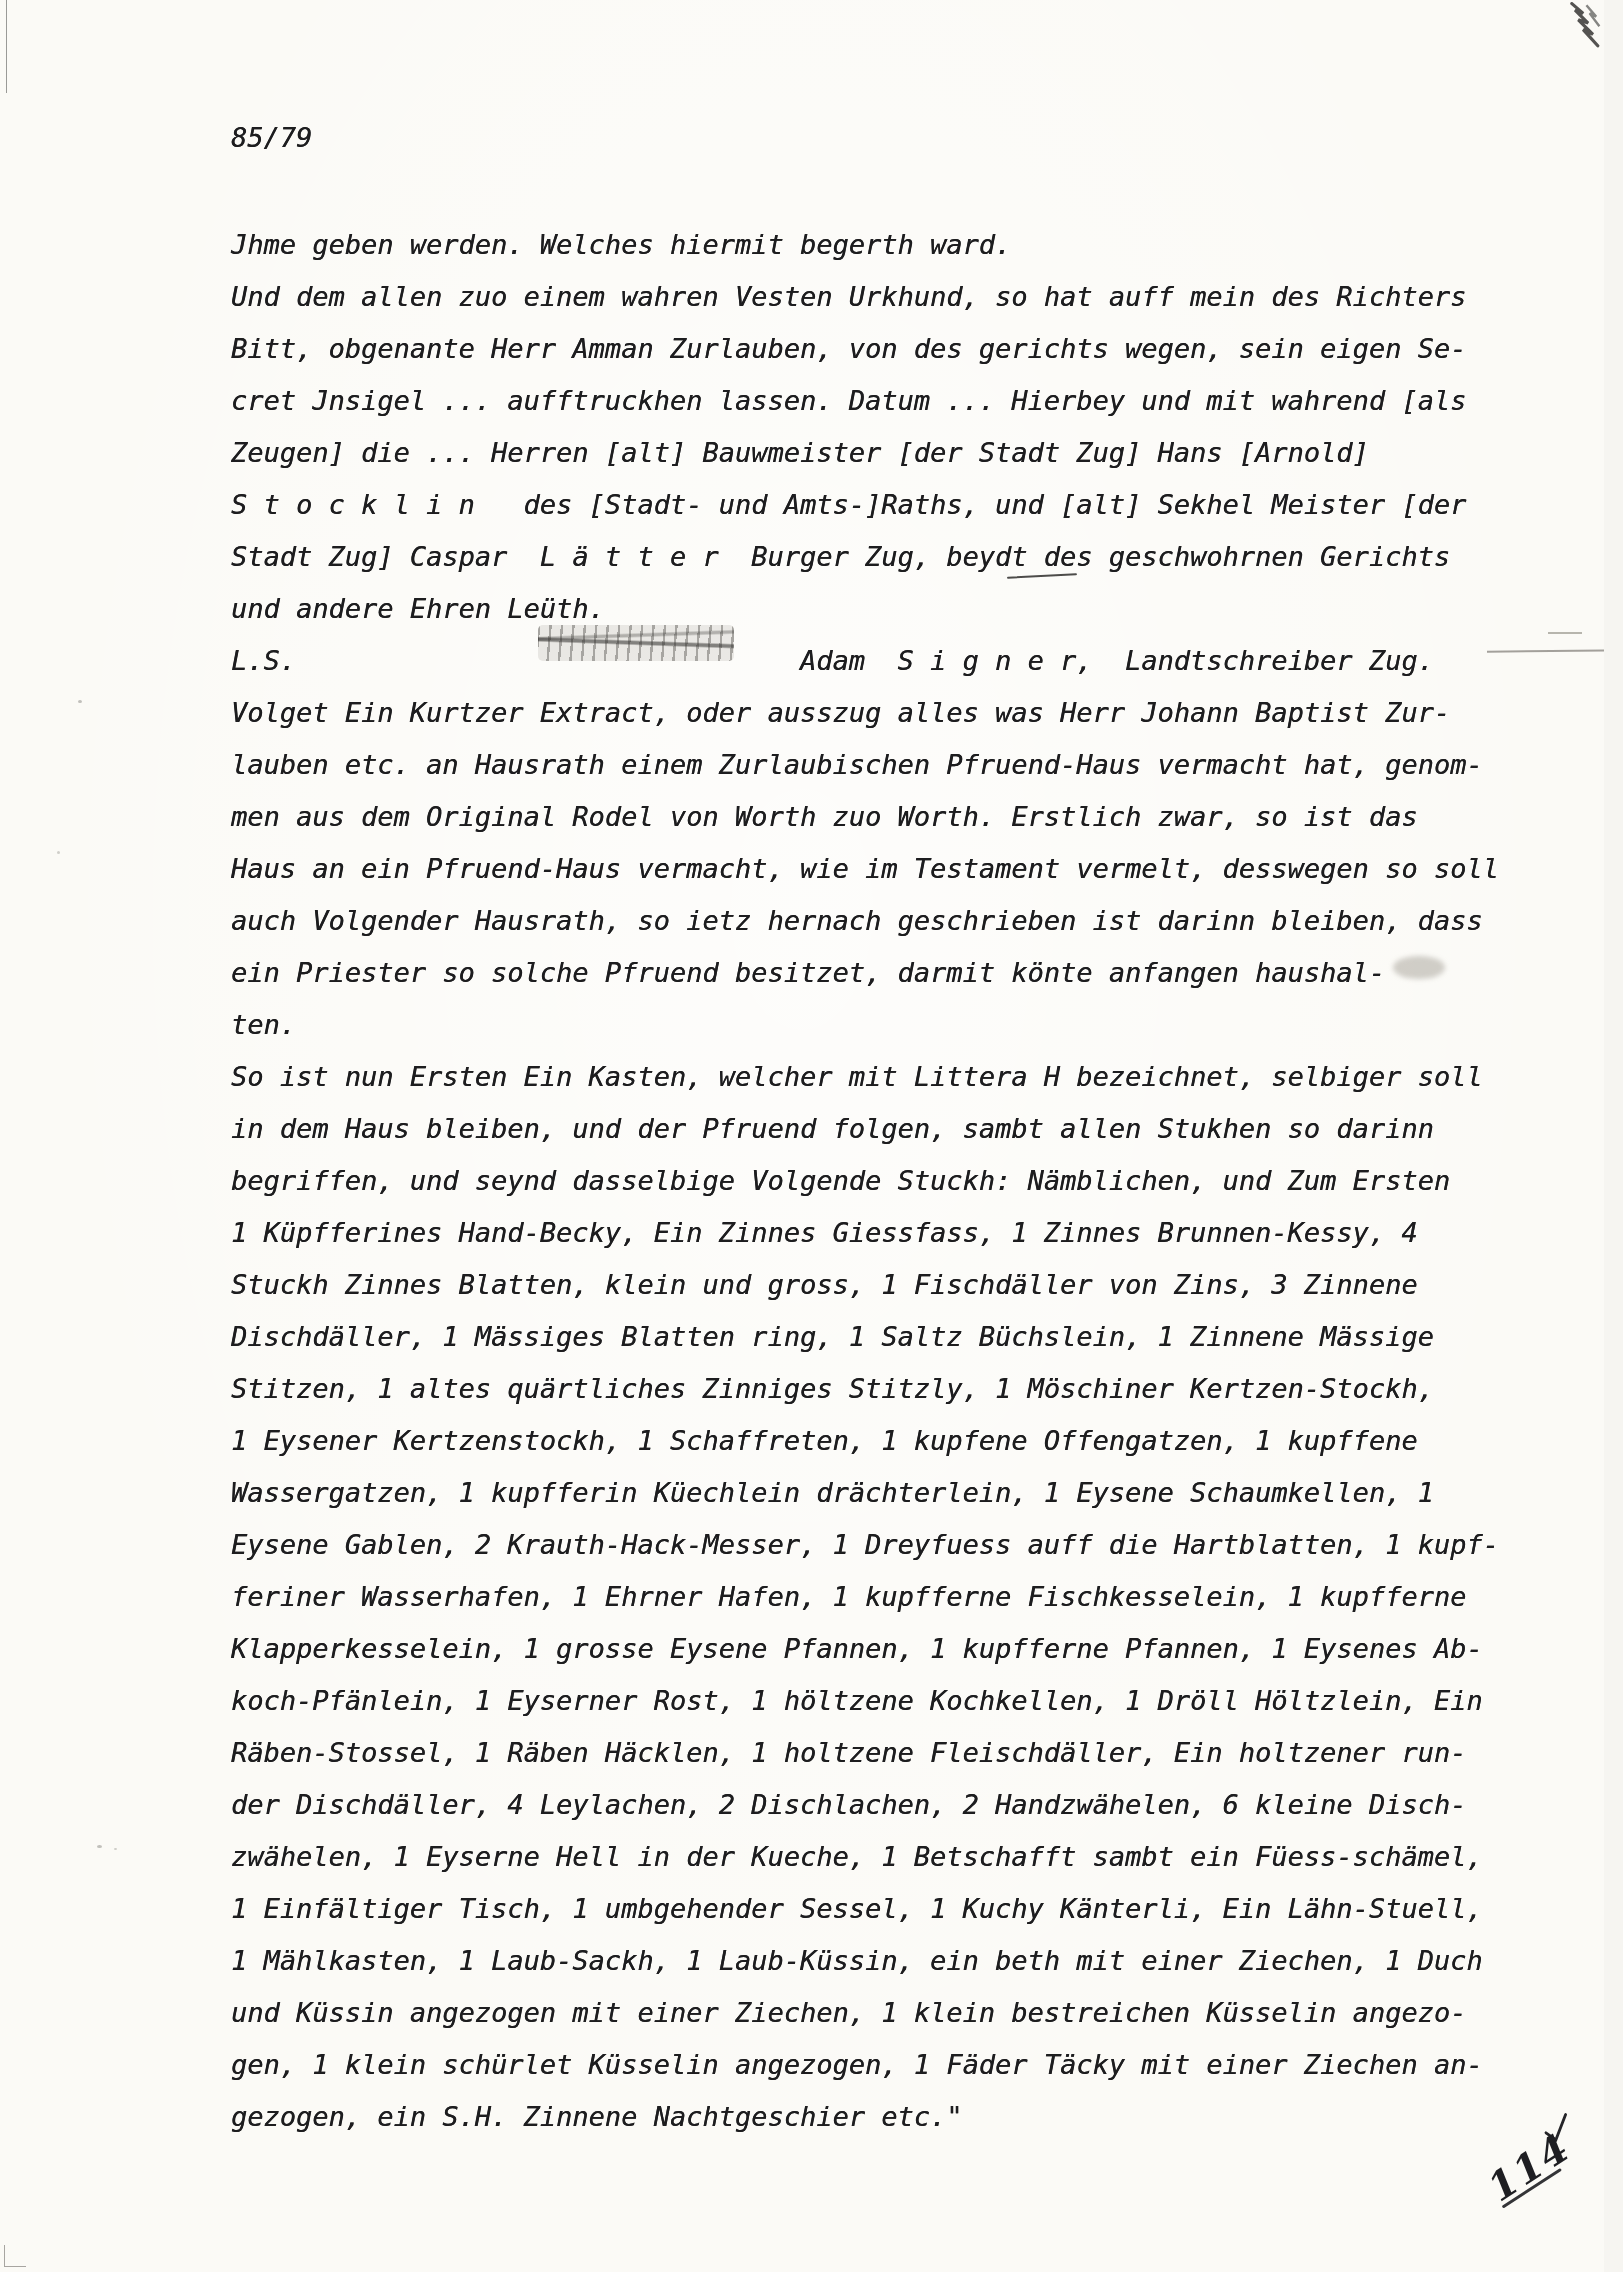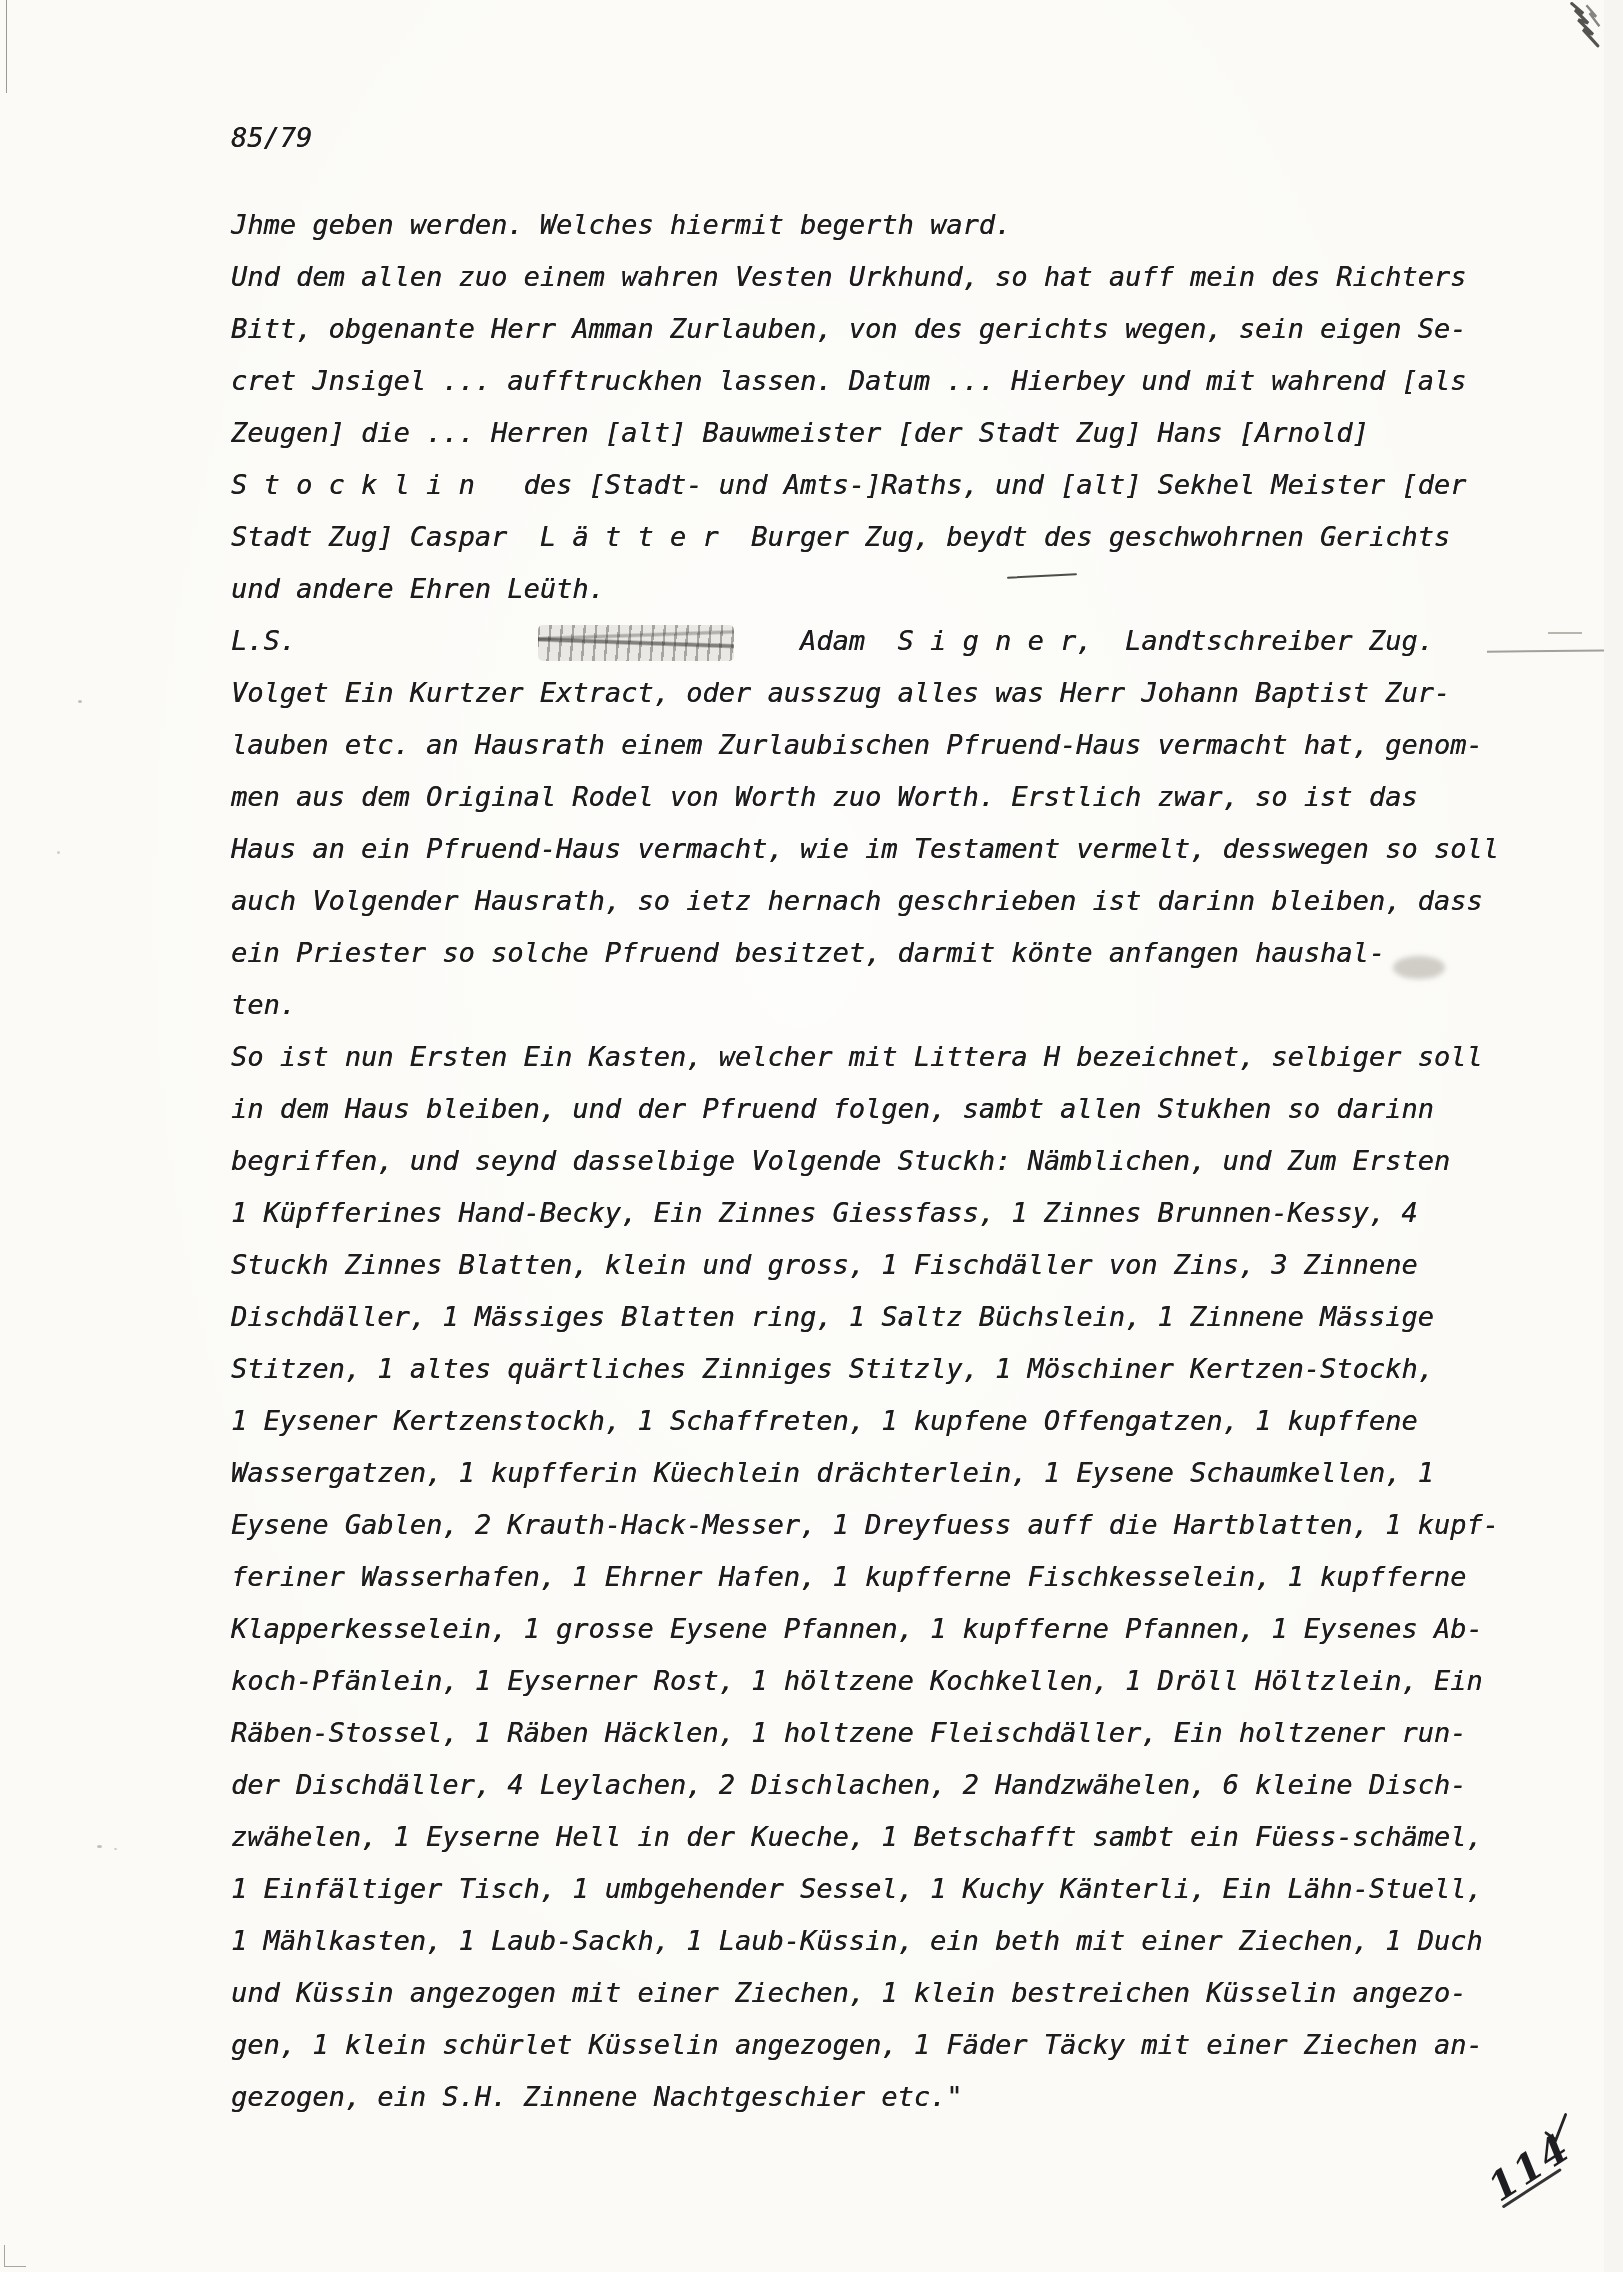--- a/index.html
+++ b/index.html
@@ -18,21 +18,21 @@
   .typed{
     font-style:italic;
     font-size:27px;
     text-shadow:0.2px 0 0 currentColor;
     white-space:pre;
   }
   .header-number{
     position:absolute;left:231px;top:122px;
   }
   .text-block{
-    position:absolute;left:231px;top:199px;
+    position:absolute;left:231px;top:219px;
     line-height:52px;
     font-style:italic;
   }
   .line{white-space:pre;}
   
   .corner-mark-topright{position:absolute;right:3.2px;top:1.6px;opacity:.9;}
   .edge-line-left-top{position:absolute;left:5.7px;top:0;width:1.6px;height:93px;background:#4a4a48;opacity:.55;}
   .edge-corner-bottomleft{position:absolute;left:4px;bottom:6.5px;width:21px;height:21px;border-left:1.6px solid #55534f;border-bottom:1.6px solid #55534f;opacity:.5;}
   .blot{
     position:absolute;left:538px;top:625px;width:196px;height:36px;

